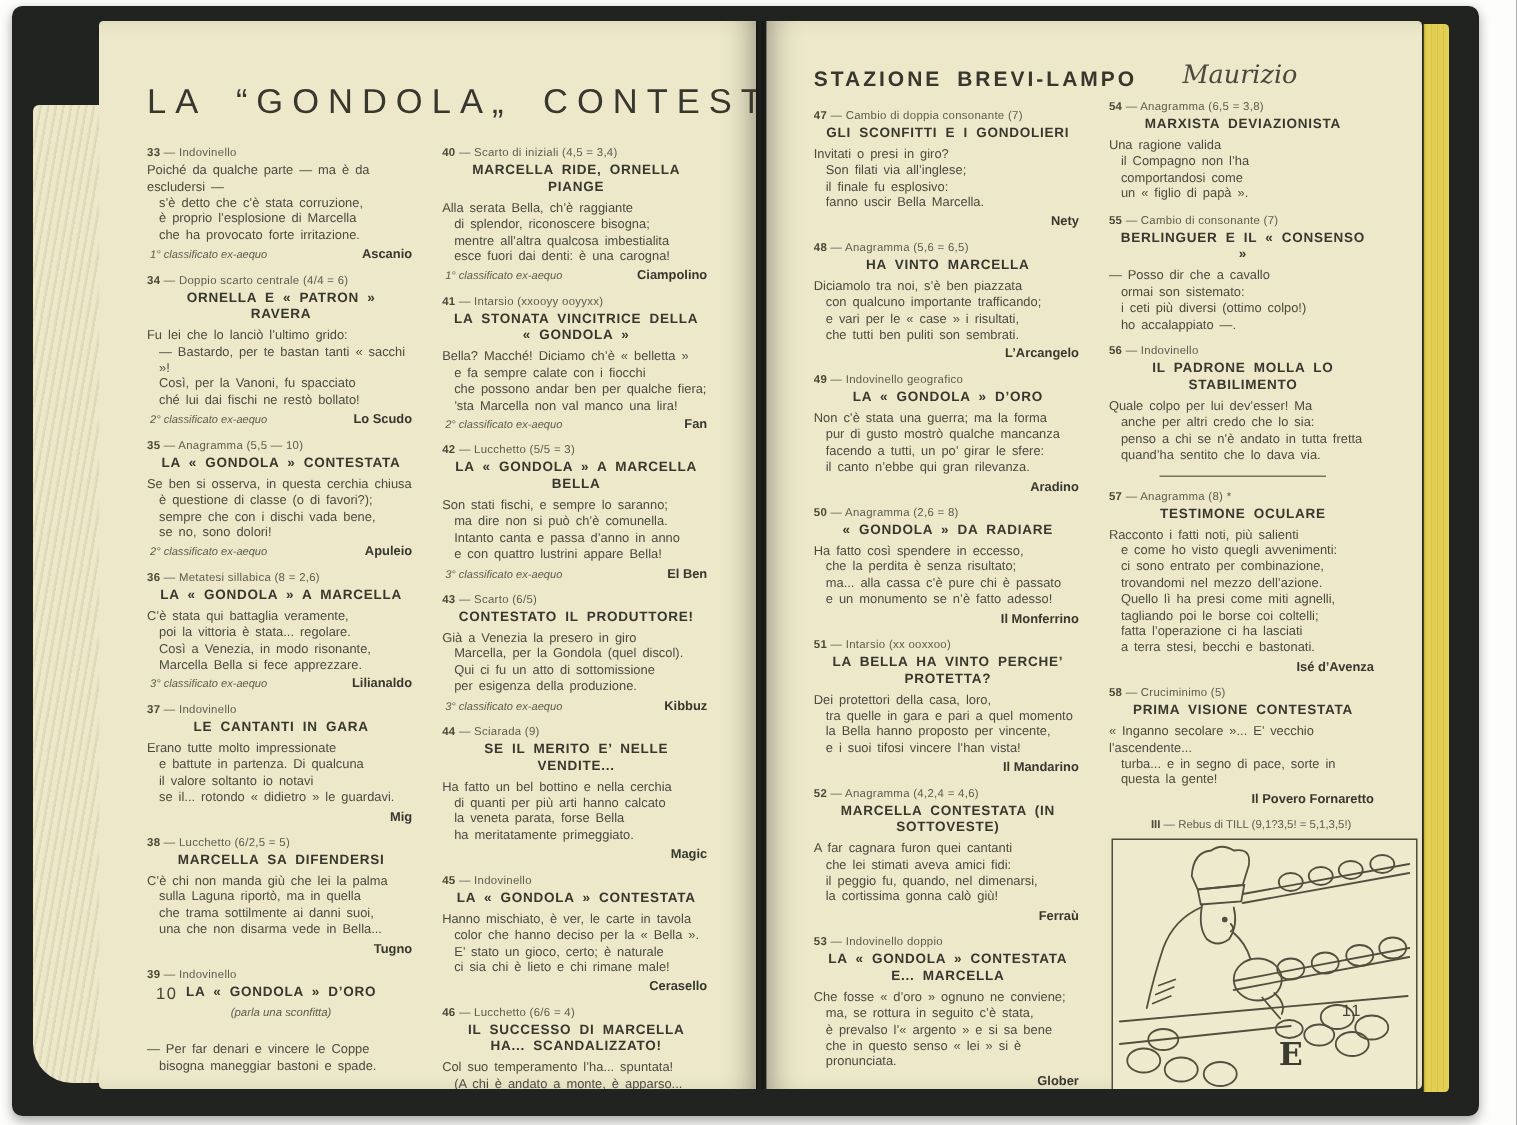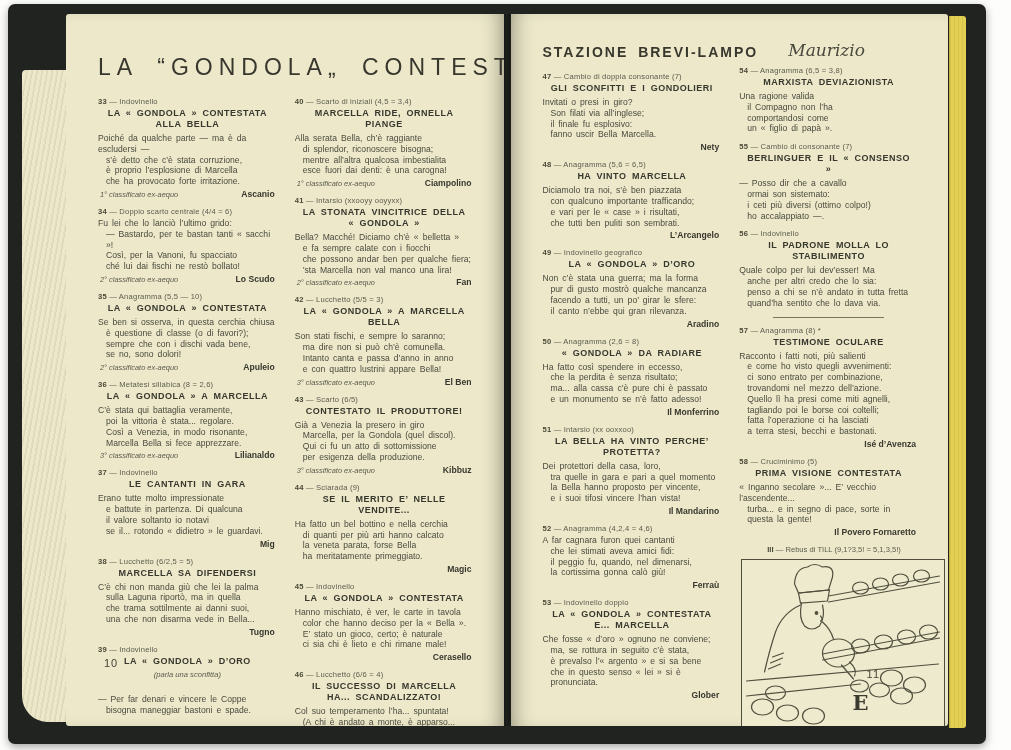--- a/index.html
+++ b/index.html
@@ -37,21 +37,21 @@
           color:var(--hink); margin:2px 4px 3px 4px; line-height:11px;}
   .esub{font-size:7.6px; font-style:italic; text-align:center; color:var(--faint); margin-bottom:15px;}
   .vline{font-size:8.6px; line-height:10.8px; word-spacing:1.6px; color:var(--ink);}
   .vline.ind{padding-left:8px;}
   .efoot{display:flex; justify-content:flex-start; align-items:baseline; margin-top:2px; padding:0 2px;}
   .classif{font-style:italic; font-size:7.4px; color:var(--faint);}
   .author{font-weight:bold; font-size:8.6px; color:var(--hink); margin-left:auto;}
   .divider{height:1px; background:#76755f; width:62%; margin:6px auto 8px auto;}
   .pagenum{position:absolute; font-size:11px; color:#45443a; letter-spacing:1px;}
   .pagenum.pl{left:38px; bottom:57px;}
-  .pagenum.pr{right:68px; bottom:46px;}
+  .pagenum.pr{right:40px; bottom:46px;}
   .rebus-head{font-size:7.6px; color:var(--faint); margin:2px 0 5px 0;padding-left:28px;}
   .rebus-head b{color:#4a4938;}
   .rebus-frame{width:204px; height:168px; border:1.6px solid #4e4d3d; background:#eeeacd; margin-left:2px;}
   .rebus-frame svg{display:block;}
 </style>
 </head>
 <body>
 
 <div class="stage">
   <div class="book">
@@ -59,32 +59,32 @@
     <div class="fore-edge"></div>
     <div class="spread">
 
       <div class="page left">
         <div class="page-inner">
           <div class="page-title">LA “GONDOLA„ CONTESTATA</div>
           <div class="cols">
             <div class="col">
                 <div class="entry">
                   <div class="ehead"><span class="enum">33</span><span class="dash"> — </span><span class="etype">Indovinello</span></div>
-                  <div class="etitle">LA « GONDOLA » CONTESTATA ALLA BELLA</div>
                   <div class="vline">Poiché da qualche parte — ma è da escludersi —</div>
                   <div class="vline ind">s’è detto che c’è stata corruzione,</div>
                   <div class="vline ind">è proprio l’esplosione di Marcella</div>
                   <div class="vline ind">che ha provocato forte irritazione.</div>
                   <div class="efoot">
                     <span class="classif">1° classificato ex-aequo</span>
                     <span class="author">Ascanio</span>
                   </div>
                 </div>
                 <div class="entry">
                   <div class="ehead"><span class="enum">34</span><span class="dash"> — </span><span class="etype">Doppio scarto centrale (4/4 = 6)</span></div>
+                  <div class="etitle">ORNELLA E « PATRON » RAVERA</div>
                   <div class="vline">Fu lei che lo lanciò l’ultimo grido:</div>
                   <div class="vline ind">— Bastardo, per te bastan tanti « sacchi »!</div>
                   <div class="vline ind">Così, per la Vanoni, fu spacciato</div>
                   <div class="vline ind">ché lui dai fischi ne restò bollato!</div>
                   <div class="efoot">
                     <span class="classif">2° classificato ex-aequo</span>
                     <span class="author">Lo Scudo</span>
                   </div>
                 </div>
                 <div class="entry">
@@ -282,20 +282,21 @@
                     <div class="vline">Dei protettori della casa, loro,</div>
                     <div class="vline ind">tra quelle in gara e pari a quel momento</div>
                     <div class="vline ind">la Bella hanno proposto per vincente,</div>
                     <div class="vline ind">e i suoi tifosi vincere l’han vista!</div>
                     <div class="efoot">
                       <span class="author">Il Mandarino</span>
                     </div>
                   </div>
                   <div class="entry">
                     <div class="ehead"><span class="enum">52</span><span class="dash"> — </span><span class="etype">Anagramma (4,2,4 = 4,6)</span></div>
+                    <div class="etitle">MARCELLA CONTESTATA (IN SOTTOVESTE)</div>
                     <div class="vline">A far cagnara furon quei cantanti</div>
                     <div class="vline ind">che lei stimati aveva amici fidi:</div>
                     <div class="vline ind">il peggio fu, quando, nel dimenarsi,</div>
                     <div class="vline ind">la cortissima gonna calò giù!</div>
                     <div class="efoot">
                       <span class="author">Ferraù</span>
                     </div>
                   </div>
                   <div class="entry">
                     <div class="ehead"><span class="enum">53</span><span class="dash"> — </span><span class="etype">Indovinello doppio</span></div>

